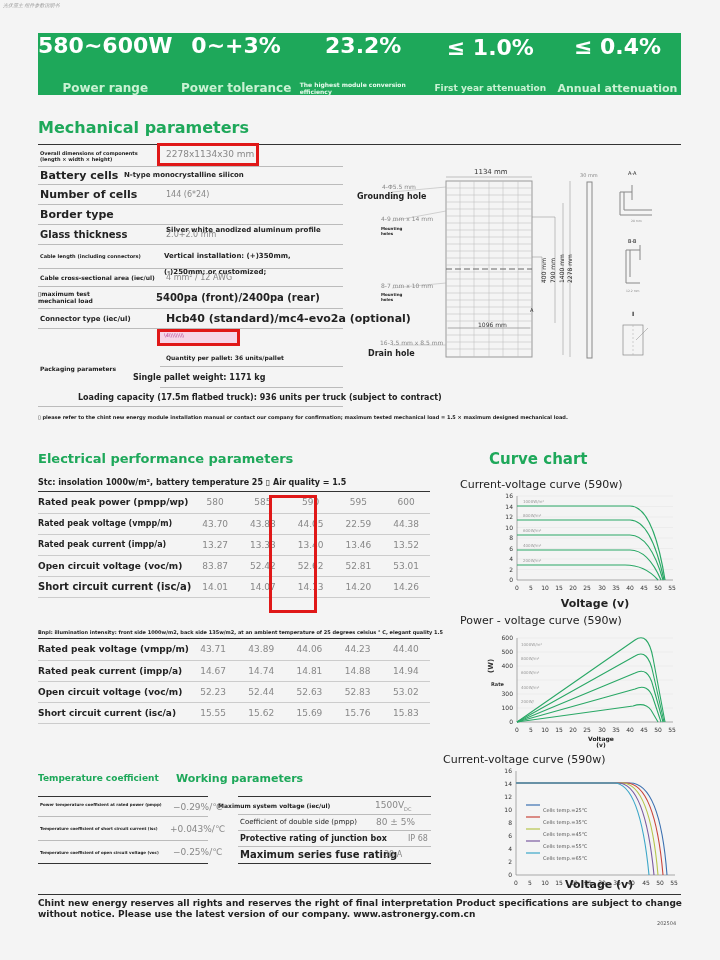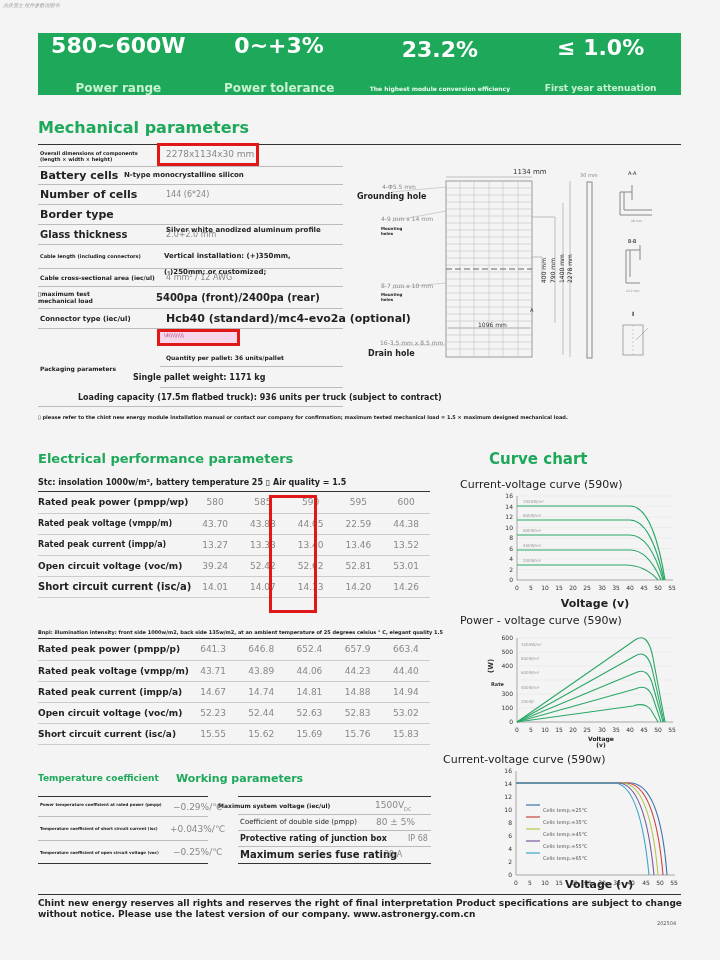--- a/index.html
+++ b/index.html
@@ -42,20 +42,24 @@
     <div class="sub">Power tolerance</div>
   </div>
   <div class="cell">
     <div class="big">23.2%</div>
     <div class="sub tiny">The highest module conversion efficiency</div>
   </div>
   <div class="cell">
     <div class="big">≤ 1.0%</div>
     <div class="sub" style="font-size:9px">First year attenuation</div>
   </div>
+  <div class="cell">
+    <div class="big">≤ 0.4%</div>
+    <div class="sub" style="font-size:11px">Annual attenuation</div>
+  </div>
 </div>
 
 <div class="t green-h" style="left:38px;top:118px;font-size:16px;">Mechanical parameters</div>
 <div class="hline dark" style="left:38px;top:144px;width:643px;height:1px;"></div>
 
 <div class="t lbl-xs" style="left:40px;top:150px;width:115px;">Overall dimensions of components (length × width × height)</div>
 <div class="redbox" style="left:157px;top:143px;width:102px;height:23px;"></div>
 <div class="t val" style="left:166px;top:149px;font-size:9px;">2278x1134x30 mm</div>
 <div class="hline" style="left:38px;top:166px;width:305px;"></div>
 
@@ -160,21 +164,21 @@
 
   <path d="M 270 27 L 270 50 L 302 50 M 274 27 L 274 45 L 302 45 M 270 27 L 282 27 M 282 20 L 282 35" fill="none" stroke="#888" stroke-width="1"></path>
 
   <path d="M 276 85 L 276 118 L 290 118 M 280 85 L 280 112 M 276 85 L 290 85 M 290 80 L 290 95" fill="none" stroke="#888" stroke-width="1"></path>
 
   <rect x="273" y="160" width="20" height="30" fill="none" stroke="#888" stroke-width="0.7"></rect>
   <line x1="283" y1="160" x2="283" y2="190" stroke="#aaa" stroke-width="0.5" stroke-dasharray="2,2"></line>
   <line x1="286" y1="175" x2="298" y2="163" stroke="#888" stroke-width="0.5"></line>
 </svg>
 
-<div class="t" style="left:474px;top:168px;font-size:7px;color:#333;margin-left:39px;">1134 mm</div>
+<div class="t" style="left:474px;top:168px;font-size:7px;color:#333;">1134 mm</div>
 <div class="t" style="left:382px;top:183px;font-size:6px;color:#888;">4-Φ5.5 mm</div>
 <div class="t" style="left:357px;top:192px;font-size:8px;font-weight:bold;">Grounding hole</div>
 <div class="t" style="left:381px;top:215px;font-size:6px;color:#888;">4-9 mm x 14 mm</div>
 <div class="t" style="left:381px;top:226px;font-size:4px;font-weight:bold;width:30px;white-space:normal;">Mounting holes</div>
 <div class="t" style="left:381px;top:282px;font-size:6px;color:#888;">8-7 mm x 10 mm</div>
 <div class="t" style="left:381px;top:292px;font-size:4px;font-weight:bold;width:30px;white-space:normal;">Mounting holes</div>
 <div class="t" style="left:380px;top:339px;font-size:6px;color:#888;">16-3.5 mm x 8.5 mm</div>
 <div class="t" style="left:368px;top:349px;font-size:8px;font-weight:bold;">Drain hole</div>
 <div class="t" style="left:478px;top:321px;font-size:6px;color:#333;">1096 mm</div>
 <div class="t" style="left:540px;top:283px;font-size:6px;transform:rotate(-90deg);transform-origin:left top;">400 mm</div>
@@ -223,21 +227,21 @@
   <tr>
         <td class="k" style="font-size:8px">Rated peak current (impp/a)</td>
         <td>13.27</td>
         <td>13.33</td>
         <td>13.40</td>
         <td>13.46</td>
         <td>13.52</td>
       </tr>
   <tr>
         <td class="k">Open circuit voltage (voc/m)</td>
-        <td>39.24</td>
+        <td>83.87</td>
         <td>52.42</td>
         <td>52.62</td>
         <td>52.81</td>
         <td>53.01</td>
       </tr>
   <tr>
         <td class="k" style="font-size:10px">Short circuit current (isc/a)</td>
         <td>14.01</td>
         <td>14.07</td>
         <td>14.13</td>
@@ -254,28 +258,20 @@
 <table class="spec" style="left:38px;top:639px;width:392px;">
   <colgroup>
       <col style="width:135px">
       <col>
       <col>
       <col>
       <col>
       <col>
     </colgroup>
   <tbody>
-      <tr>
-        <td class="k">Rated peak power (pmpp/p)</td>
-        <td>641.3</td>
-        <td>646.8</td>
-        <td>652.4</td>
-        <td>657.9</td>
-        <td>663.4</td>
-      </tr>
   <tr>
         <td class="k">Rated peak voltage (vmpp/m)</td>
         <td>43.71</td>
         <td>43.89</td>
         <td>44.06</td>
         <td>44.23</td>
         <td>44.40</td>
       </tr>
   <tr>
         <td class="k">Rated peak current (impp/a)</td>

